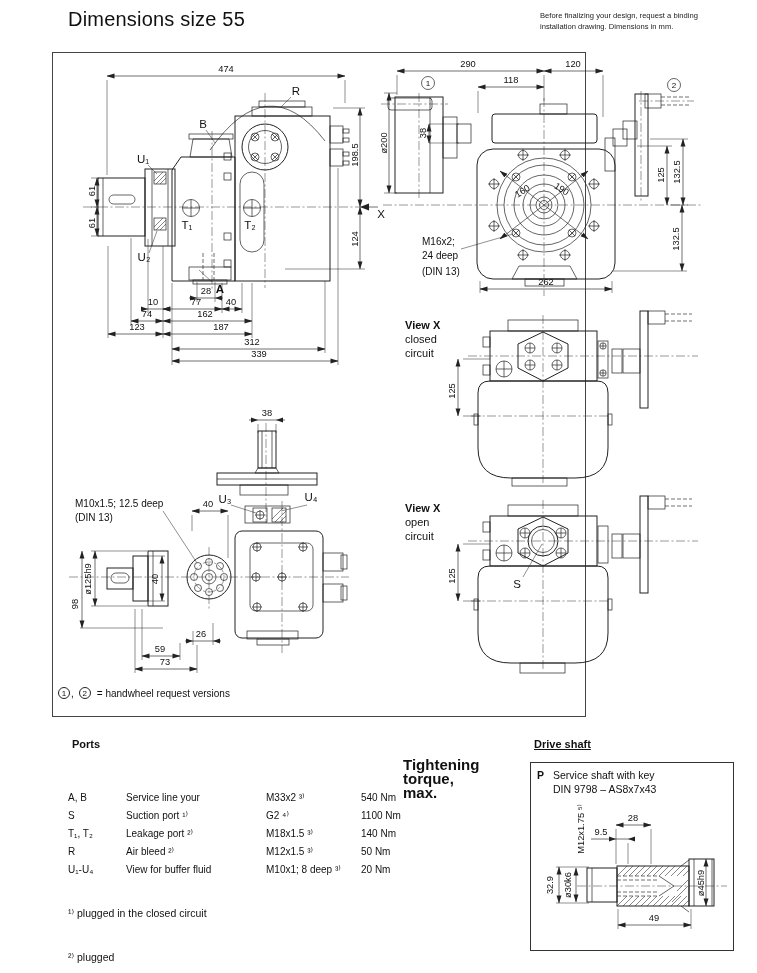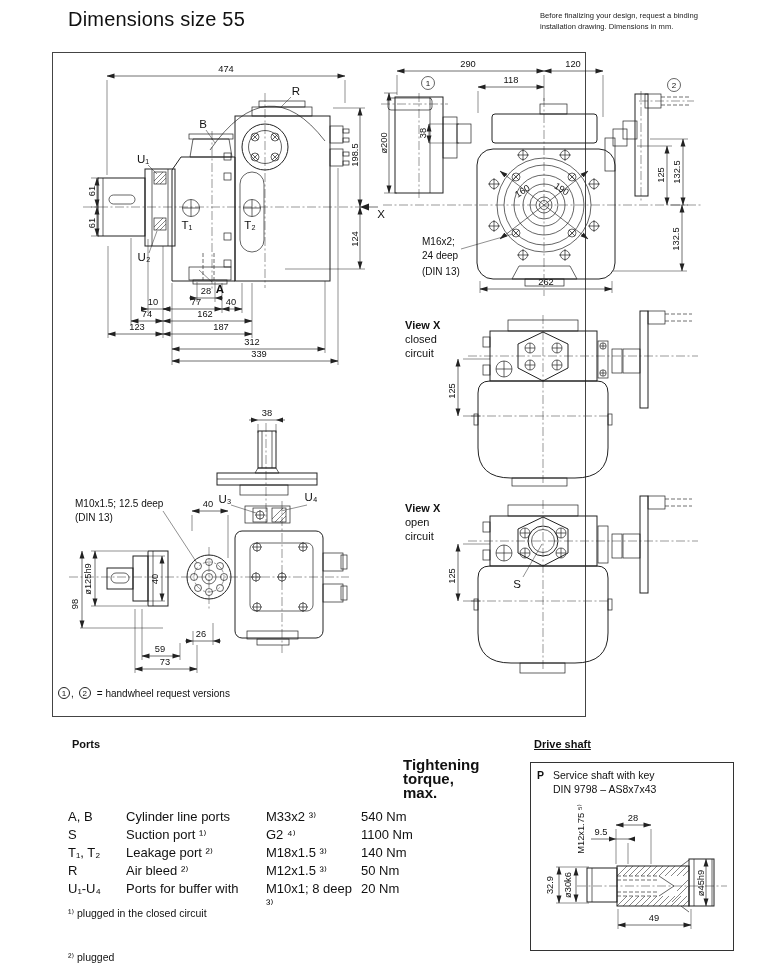--- a/index.html
+++ b/index.html
@@ -26,22 +26,22 @@
   .hat{stroke:#222;stroke-width:.55;fill:none;}
   .ar{fill:#222;stroke:none;}
   .legend{position:absolute;left:5px;top:634px;display:flex;align-items:center;font-size:10px;}
   .circnum{display:inline-flex;width:12px;height:12px;border:1px solid #222;border-radius:50%;
            align-items:center;justify-content:center;font-size:8px;box-sizing:border-box;}
   .legend .comma{margin:0 5px 0 1px;}
   .legend .gap{width:6px;}
   .ports{position:absolute;left:68px;top:734px;width:380px;}
   .ports h2,.ds h2{margin:4px;font-size:11px;font-weight:bold;}
   .torque-head{position:absolute;left:315px;top:24px;font-size:15px;font-weight:bold;line-height:14px;margin-left:20px;}
-  .ptable{position:absolute;left:0;top:75px;display:grid;grid-template-columns:58px 140px 95px 69px;
-          grid-auto-rows:18px;font-size:13px;}
+  .ptable{position:absolute;left:0;top:58px;display:grid;grid-template-columns:58px 140px 95px 69px;
+          grid-auto-rows:18px;font-size:10px;}
   .ptable .tq{text-align:left;}
   .foots{position:absolute;left:0;top:143px;font-size:10.5px;line-height:14.6px;white-space:pre;}
   .ds{position:absolute;left:530px;top:734px;width:205px;text-decoration:underline;}
   .dsbox{position:absolute;left:0;top:28px;width:204px;height:189px;border:1px solid #333;box-sizing:border-box;}
   .dshead{position:absolute;left:6px;top:5px;display:flex;font-size:10.5px;line-height:14px;}
   .dshead .pcode{font-weight:bold;margin-right:9px;}
   .dsbox svg{position:absolute;left:0;top:0;}
 </style>
 </head>
 <body>
@@ -538,37 +538,37 @@
   </div>
 
   <div class="ports">
     <h2>Ports</h2>
     <div class="torque-head">
       <div>Tightening</div>
       <div>torque, max.</div>
     </div>
     <div class="ptable">
       <div>A, B</div>
-      <div>Cylinder line ports</div>
+      <div>Service line your</div>
       <div>M33x2 ³⁾</div>
       <div class="tq">540 Nm</div>
       <div>S</div>
       <div>Suction port ¹⁾</div>
       <div>G2 ⁴⁾</div>
       <div class="tq">1100 Nm</div>
       <div>T₁, T₂</div>
       <div>Leakage port ²⁾</div>
       <div>M18x1.5 ³⁾</div>
       <div class="tq">140 Nm</div>
       <div>R</div>
       <div>Air bleed ²⁾</div>
       <div>M12x1.5 ³⁾</div>
       <div class="tq">50 Nm</div>
       <div>U₁-U₄</div>
-      <div>Ports for buffer with</div>
+      <div>View for buffer fluid</div>
       <div>M10x1; 8 deep ³⁾</div>
       <div class="tq">20 Nm</div>
     </div>
     <div class="foots">
       <div>¹⁾ plugged in the closed circuit</div>
       <div>²⁾ plugged</div>
       
       
       
     </div>

